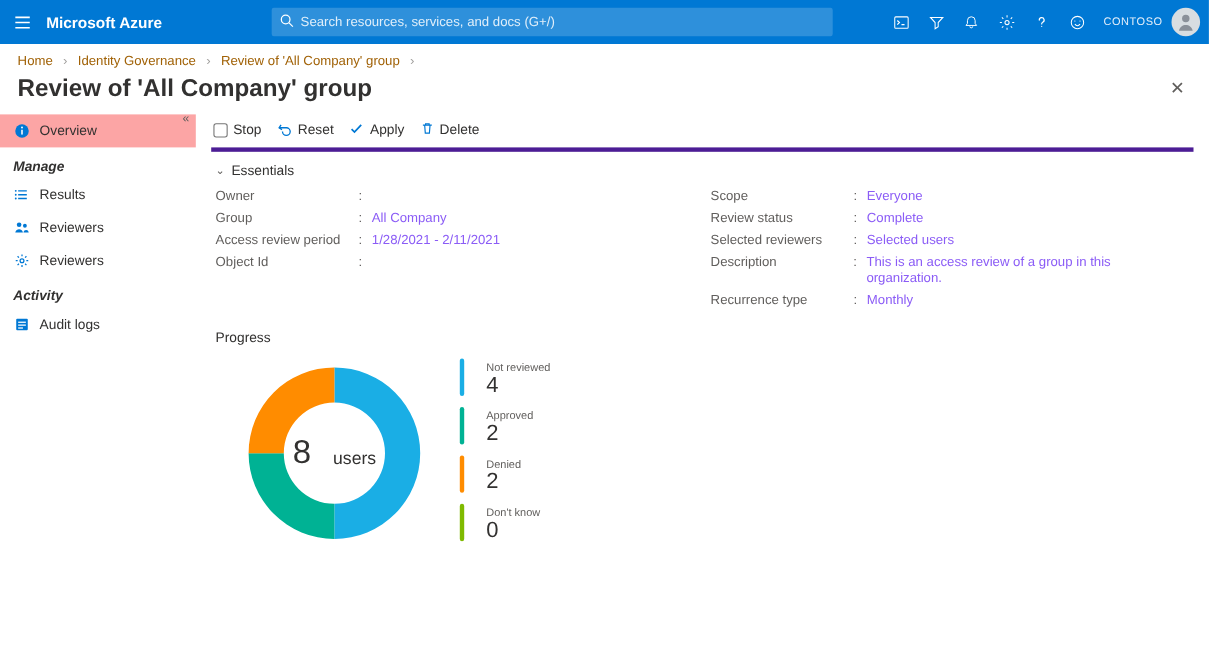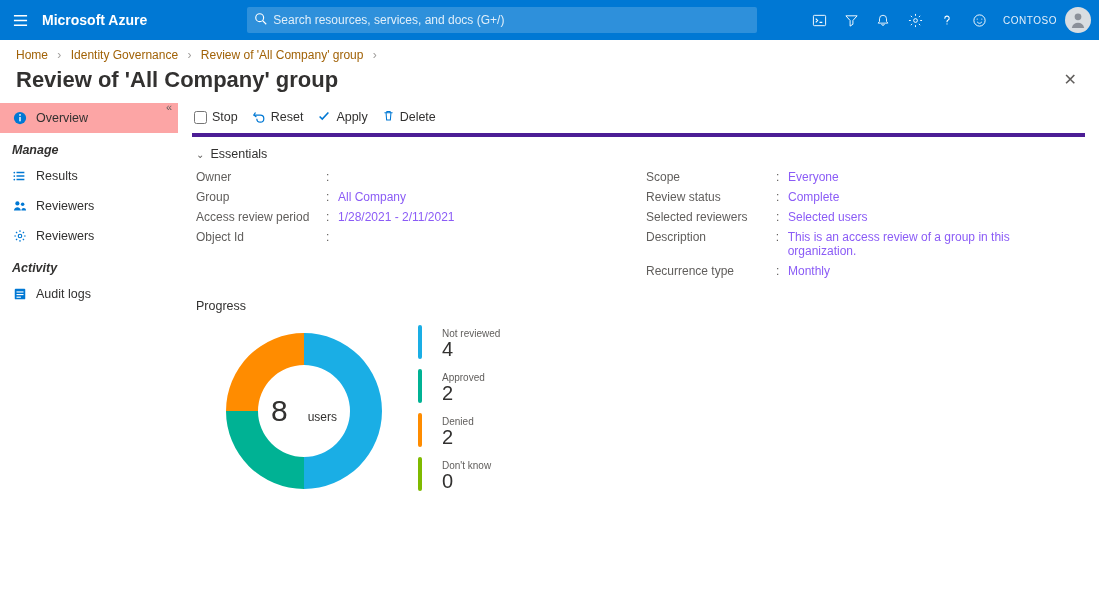--- a/index.html
+++ b/index.html
@@ -46,21 +46,21 @@
   .esscol2 { flex:1;}
   .erow { display:flex; padding:3px 0;}
   .erow .lab { width:130px;}
   .erow .sepc{ width:12px;}
   .erow .val { color:#8b5cf6;}
   .progress-h { padding: 18px 4px 8px 4px; font-size:12.5px;}
   .progress-area { display:flex; align-items:flex-start; gap:24px; padding: 0 4px;}
   .donut-wrap { position:relative; width:180px; height:180px; margin-left:18px;}
   .donut-center { position:absolute; left:0; top:0; width:100%; height:100%; display:flex; align-items:center; justify-content:center; flex-direction:row;}
   .donut-center .big { font-size:30px; font-weight:400;}
-  .donut-center .sm { font-size:12px; margin-top:12px; margin-left:20px;}
+  .donut-center .sm { font-size:16px; margin-top:12px; margin-left:20px;}
   .legend { display:flex; flex-direction:column; gap:10px; margin-top:4px;}
   .lent { display:flex; align-items:flex-end; gap:20px;}
   .swatch { width:4px; height:34px; border-radius:2px;}
   .ltxt { display:flex; flex-direction:column;}
   .ltxt .ll { font-size:10px; color:#605e5c;}
   .ltxt .lv { font-size:20px; line-height:20px;}
 </style>
 </head>
 <body>
 

